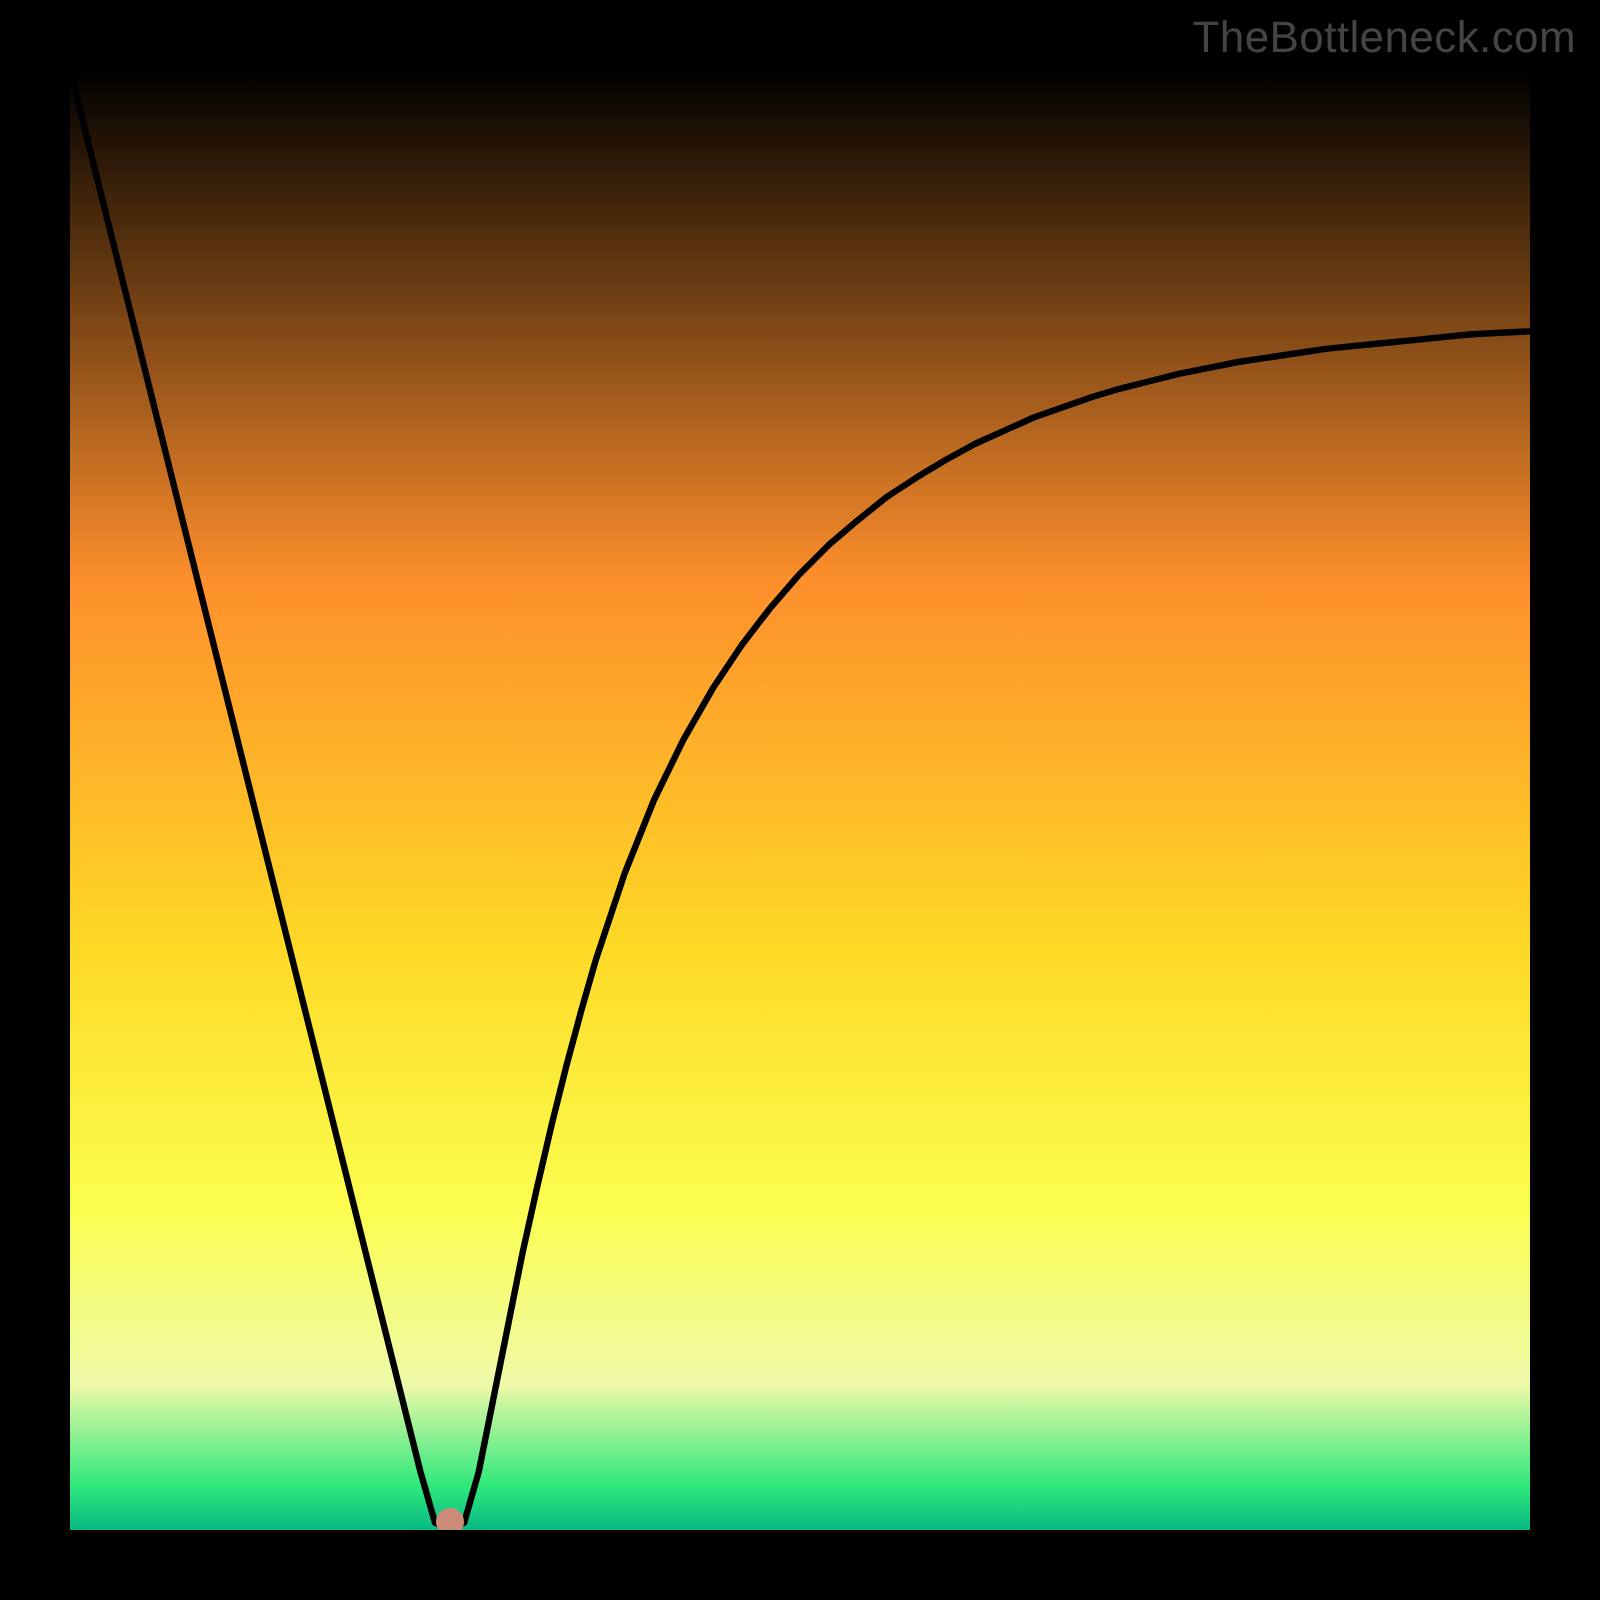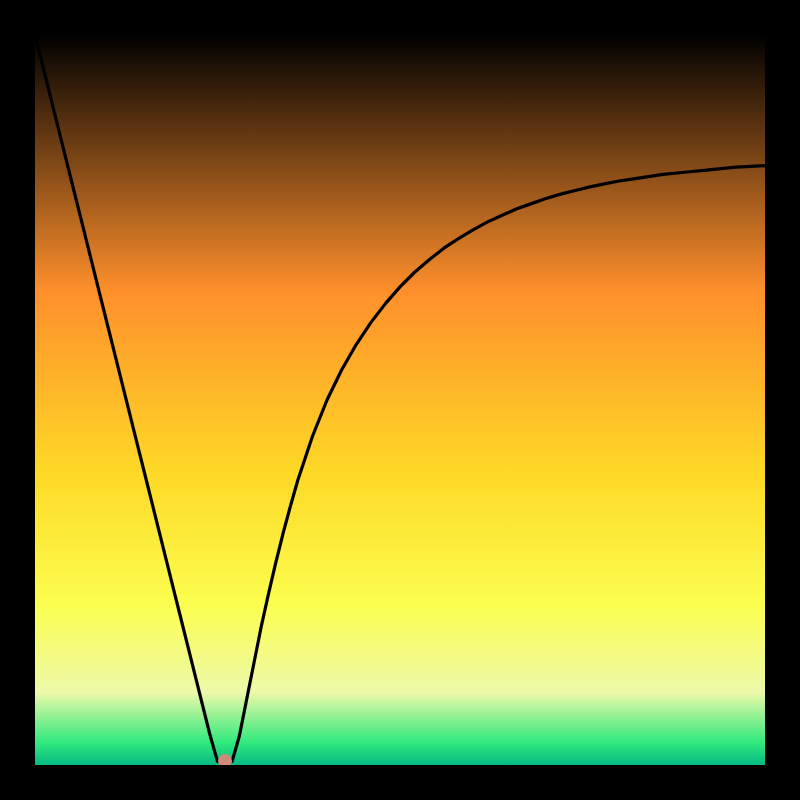--- a/index.html
+++ b/index.html
@@ -49,20 +49,21 @@
     height: 14px;
     border-radius: 50%;
     background: #cf8b7a;
     transform: translate(-50%, -50%);
   }
 </style>
 </head>
 <body>
 
 <div class="frame">
+  <div class="watermark">TheBottleneck.com</div>
 
   <div class="plot-area">
     <svg class="plot-bg" viewBox="0 0 730 730" preserveAspectRatio="none">
       <defs>
         <linearGradient id="bg-grad" x1="0" y1="0" x2="0" y2="1">
           <stop id="g0" offset="0%" stop-color="#fe233"></stop>
           <stop id="g1" offset="35%" stop-color="#fe8f2c"></stop>
           <stop id="g2" offset="60%" stop-color="#fed926"></stop>
           <stop id="g3" offset="78%" stop-color="#fbfe4f"></stop>
           <stop id="g4" offset="90%" stop-color="#eef9a9"></stop>

